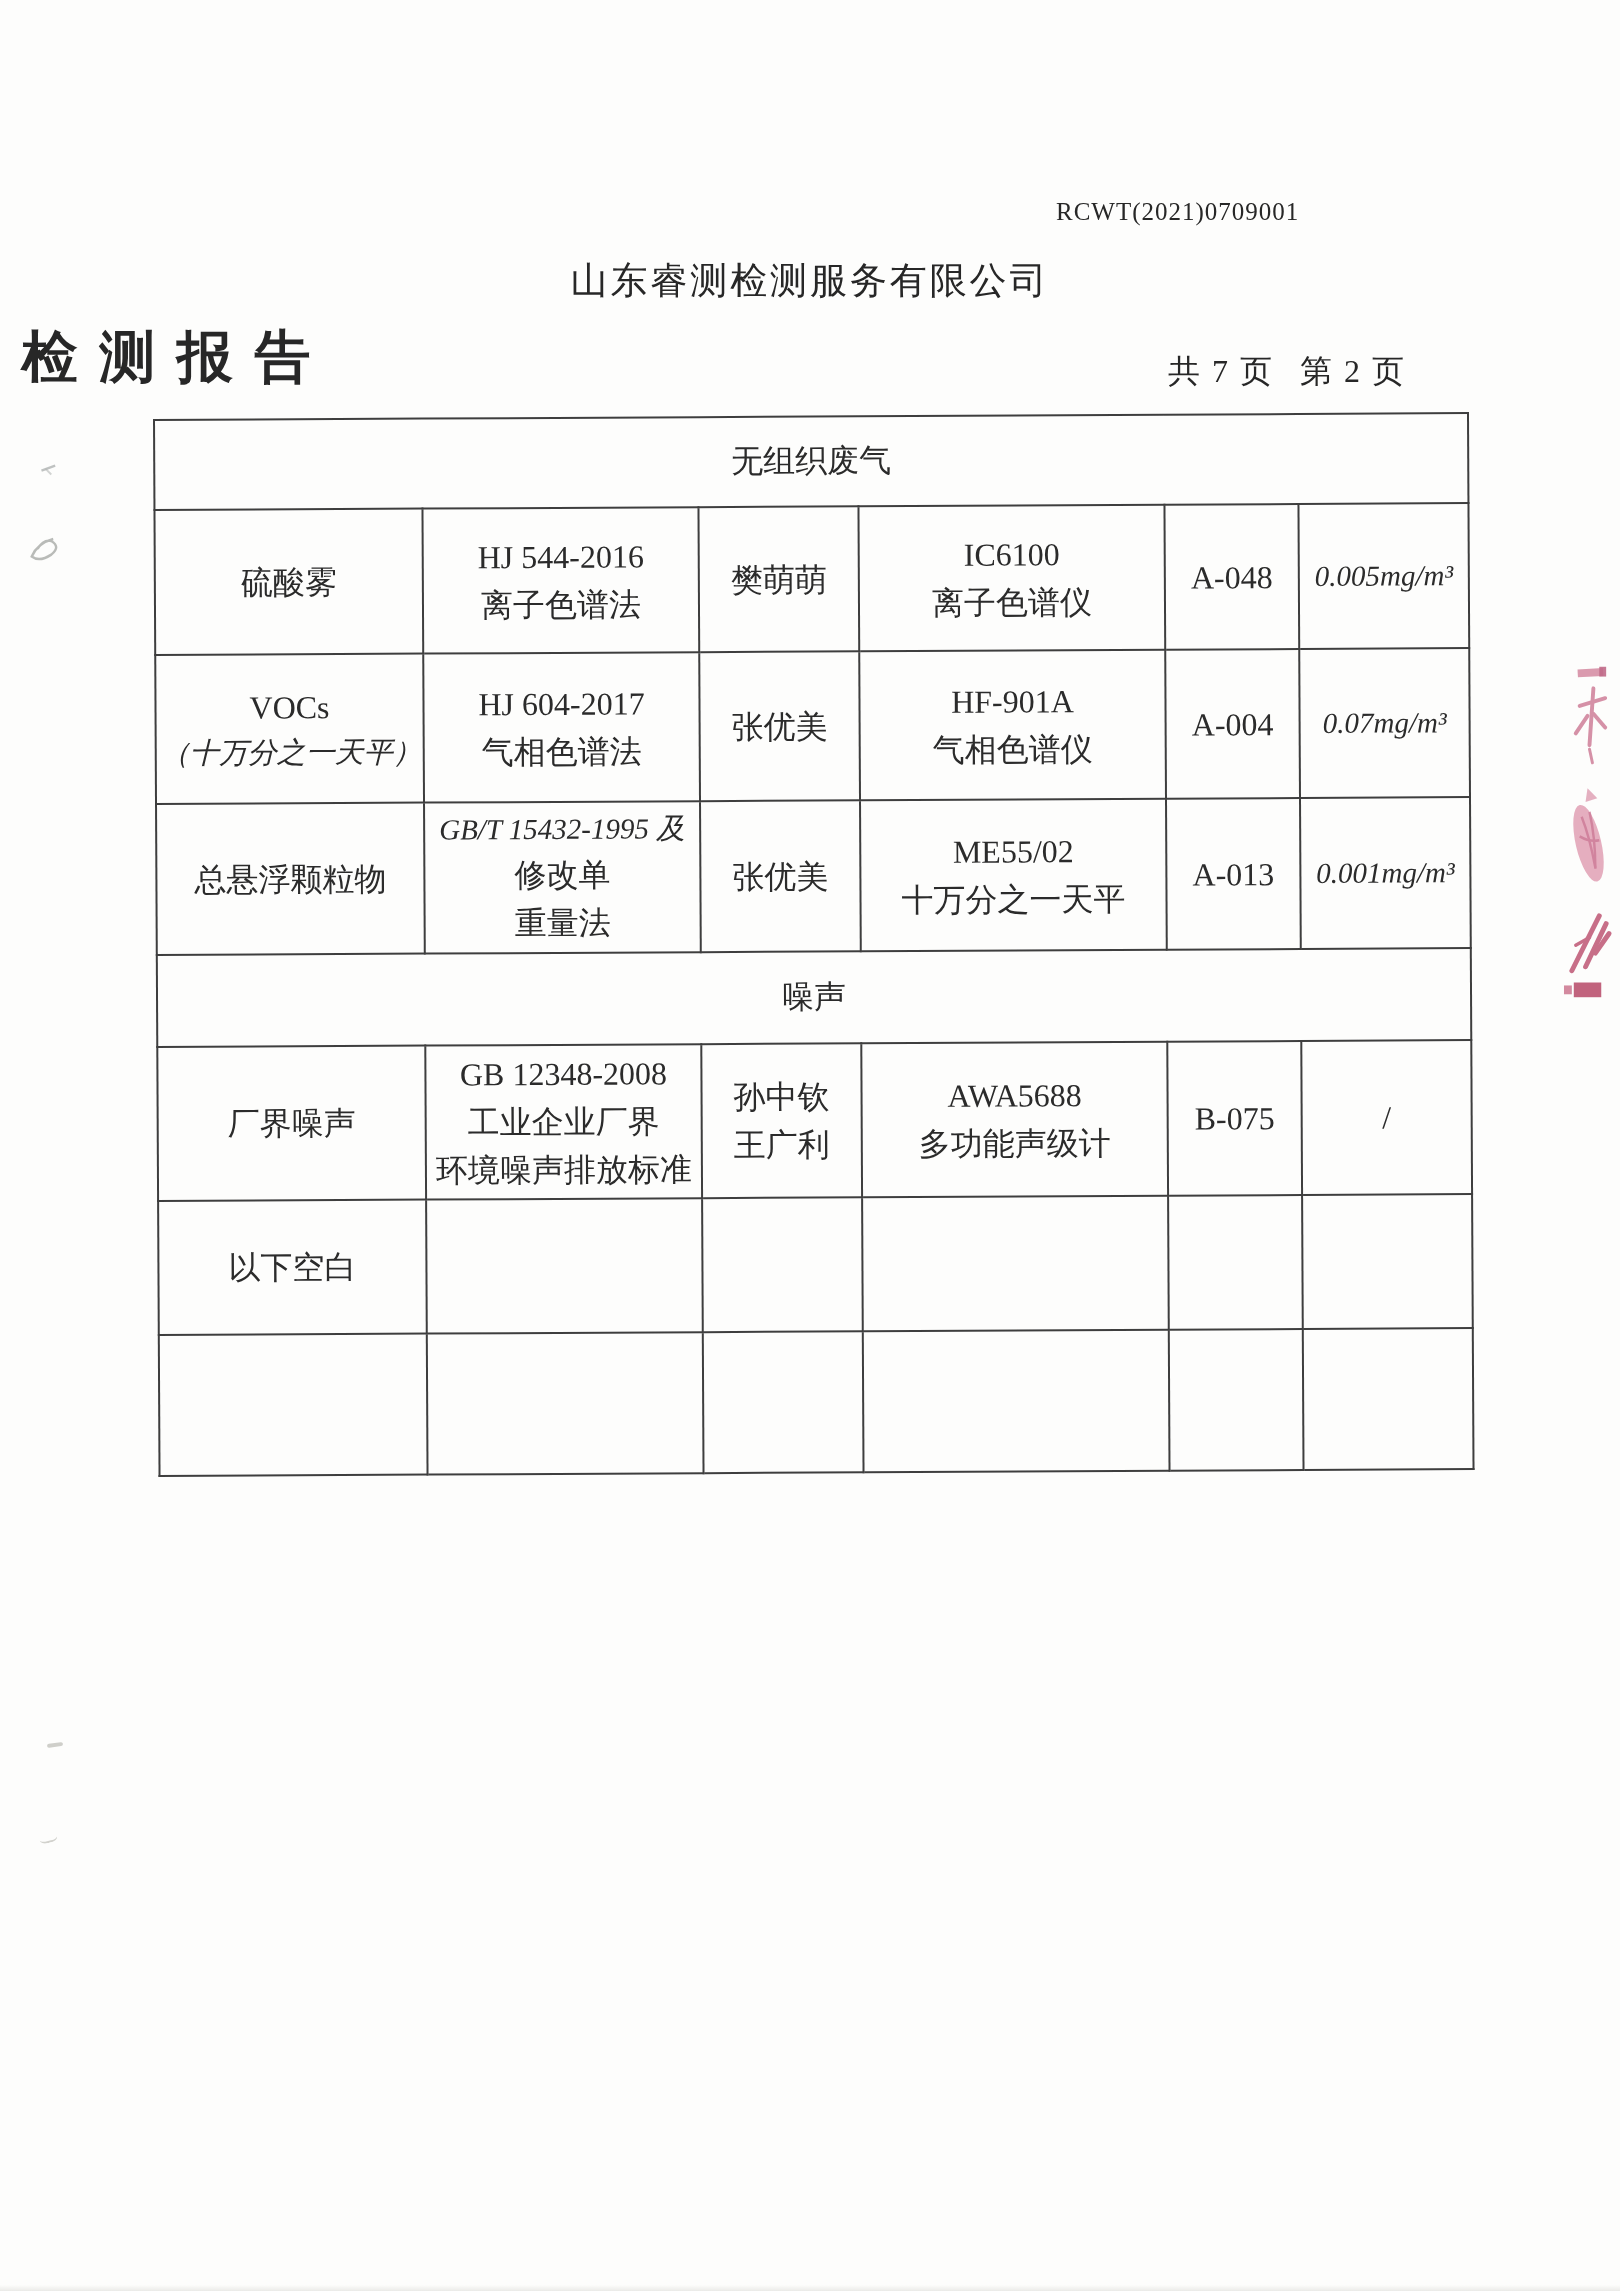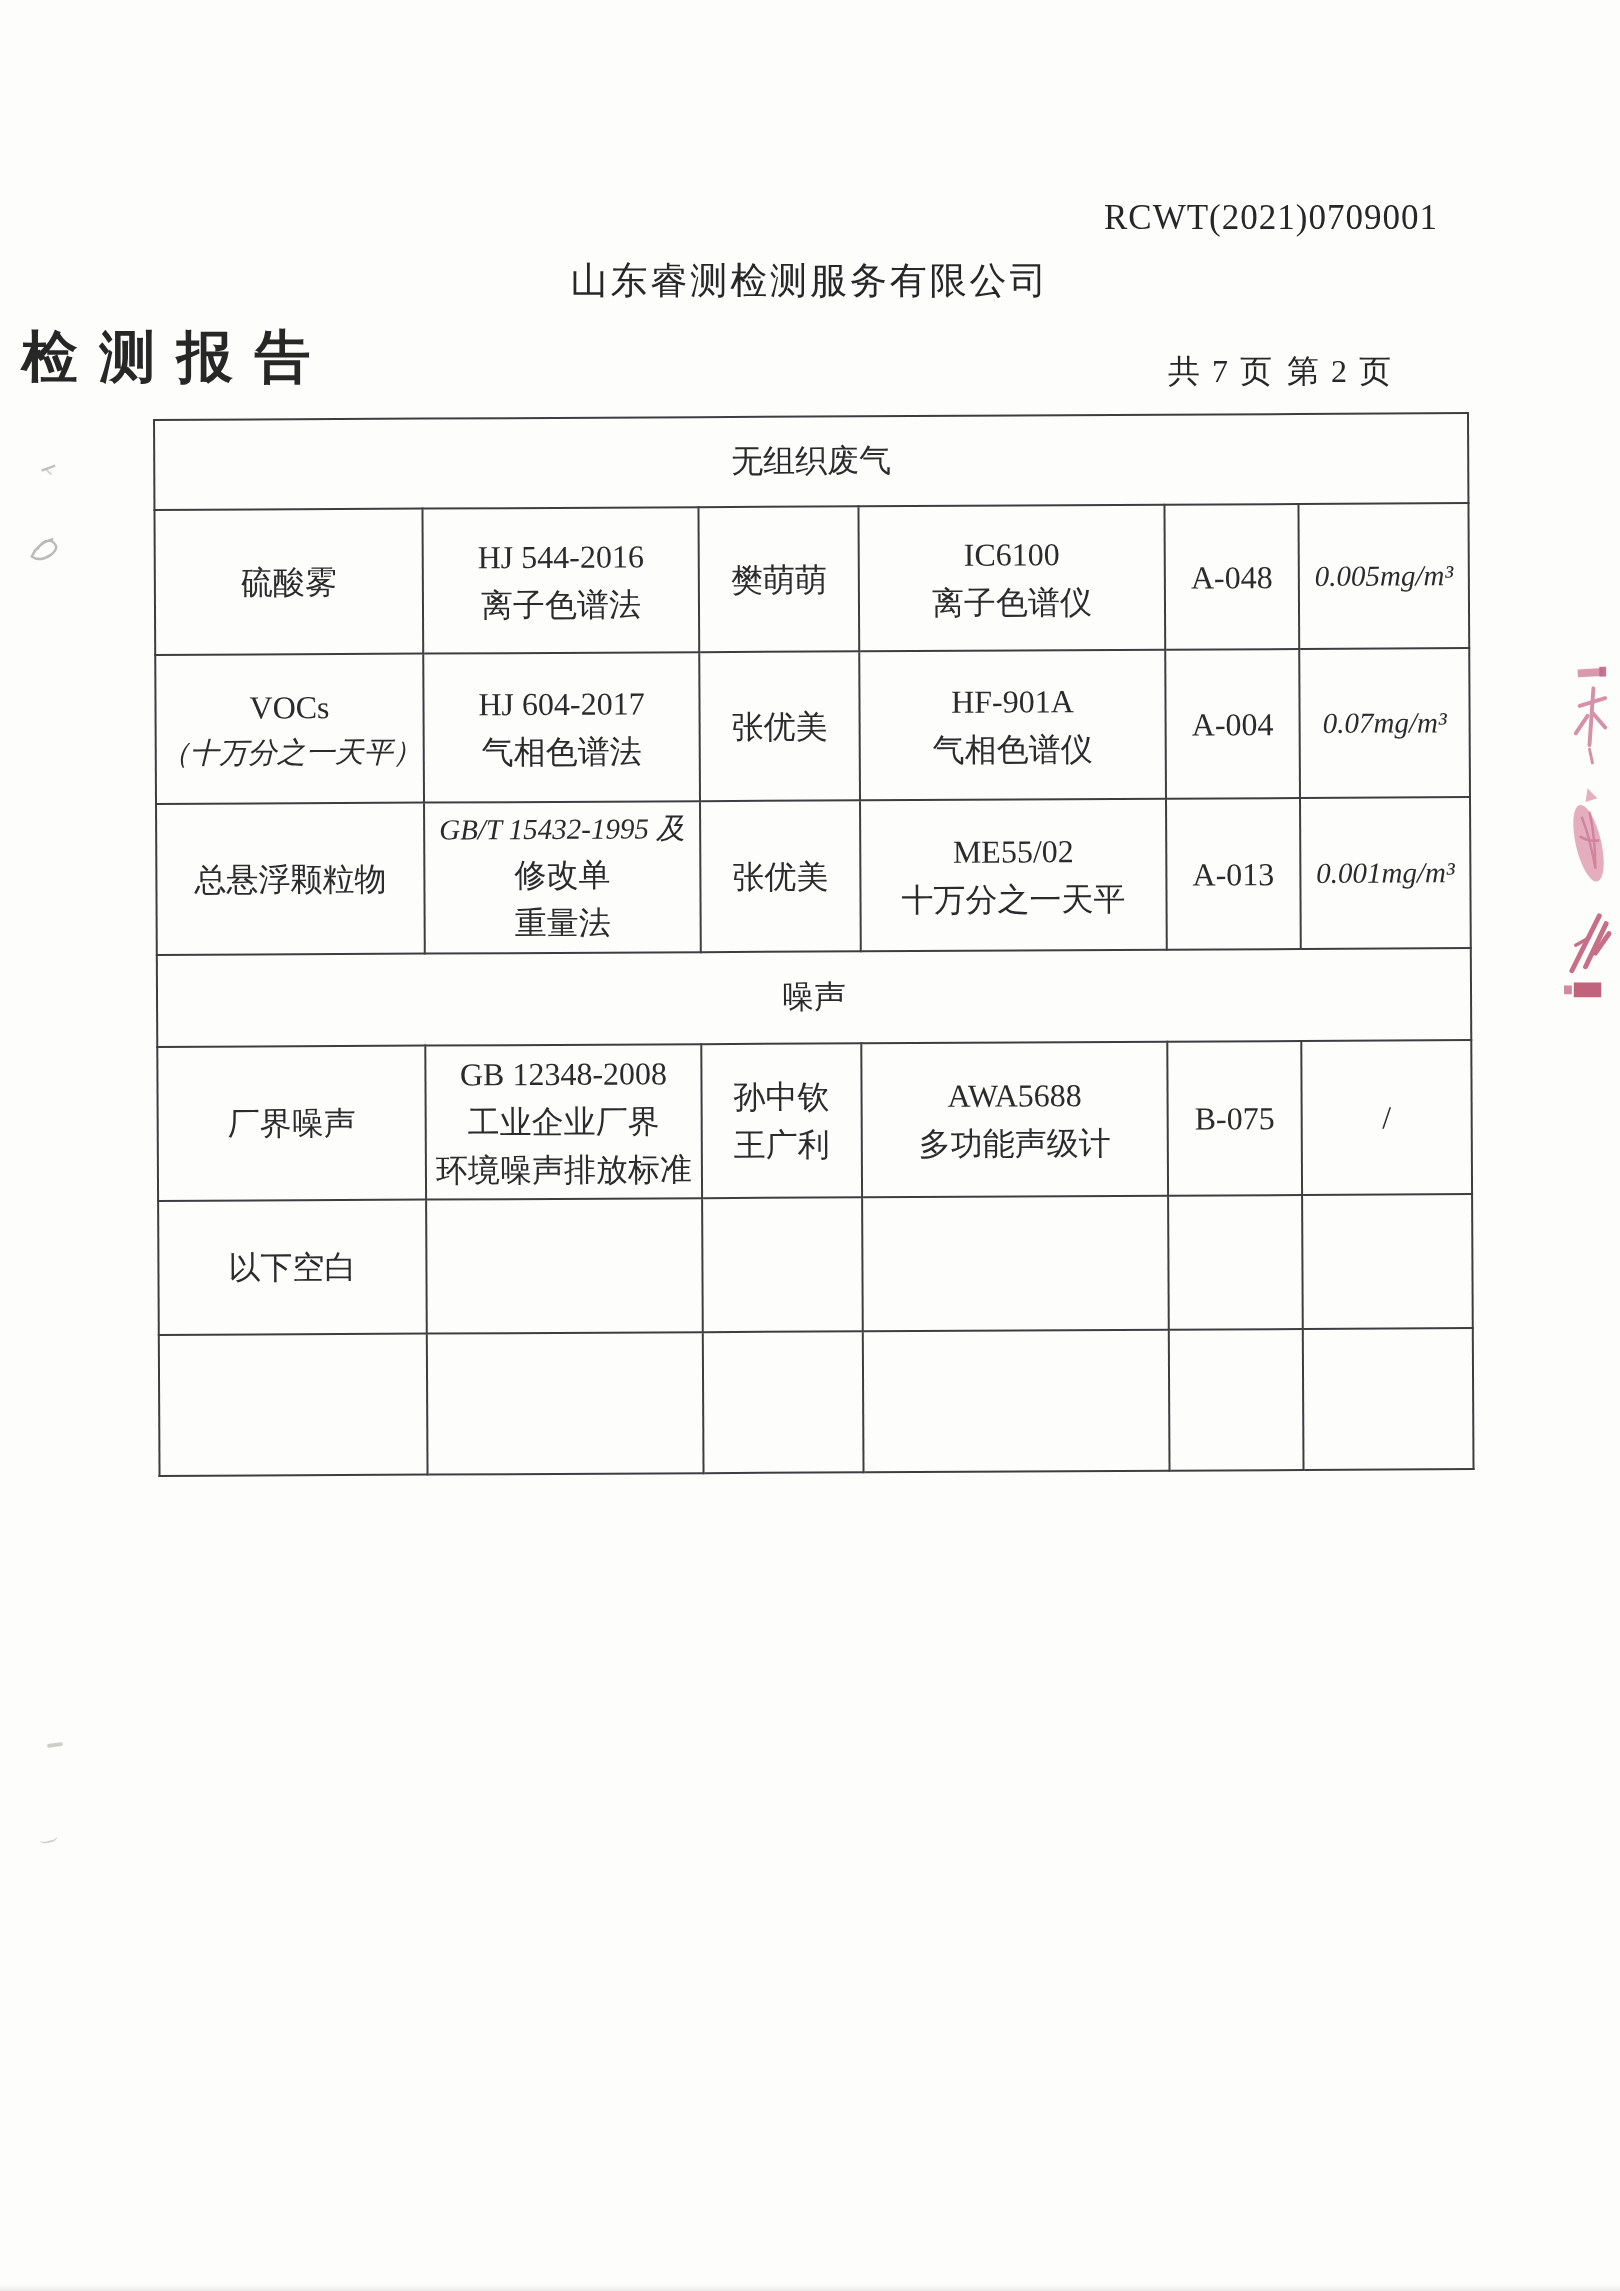--- a/index.html
+++ b/index.html
@@ -5,37 +5,37 @@
   html,body{margin:0;padding:0;}
   body{
     width:1620px;height:2292px;position:relative;overflow:hidden;
     background:#fdfdfc;color:#272727;
     font-family:"Liberation Serif","DejaVu Serif",serif;
   }
   .page{position:absolute;inset:0;}
 
   
   .doc-number{
-    position:absolute;left:1104px;top:198px;
-    font-size:35px;letter-spacing:1px;white-space:nowrap;
+    position:absolute;left:1056px;top:198px;
+    font-size:25px;letter-spacing:1px;white-space:nowrap;
   }
   .company-name{
     position:absolute;left:0;top:256px;width:1620px;text-align:center;
     font-size:37px;letter-spacing:2.9px;white-space:nowrap;
   }
   .report-title{
     position:absolute;left:0;top:320px;width:1620px;text-align:left;
     font-size:56px;font-weight:bold;letter-spacing:21.6px;padding-left:21.6px;
     box-sizing:border-box;white-space:nowrap;
   }
   .pagination{
     position:absolute;left:1168px;top:350px;font-size:32px;white-space:nowrap;
     letter-spacing:2px;
   }
-  .pagination .pg-current{margin-left:13px;}
+  .pagination .pg-current{margin-left:26px;}
 
   
   table.report{
     position:absolute;left:153px;top:419px;width:1313px;
     border-collapse:collapse;table-layout:fixed;
     transform:rotate(-0.3deg);transform-origin:top left;
     font-size:32px;color:#2b2b2b;
   }
   table.report,table.report td{border:2px solid #3e3e3e;}
   table.report{border-width:2.9px;}

